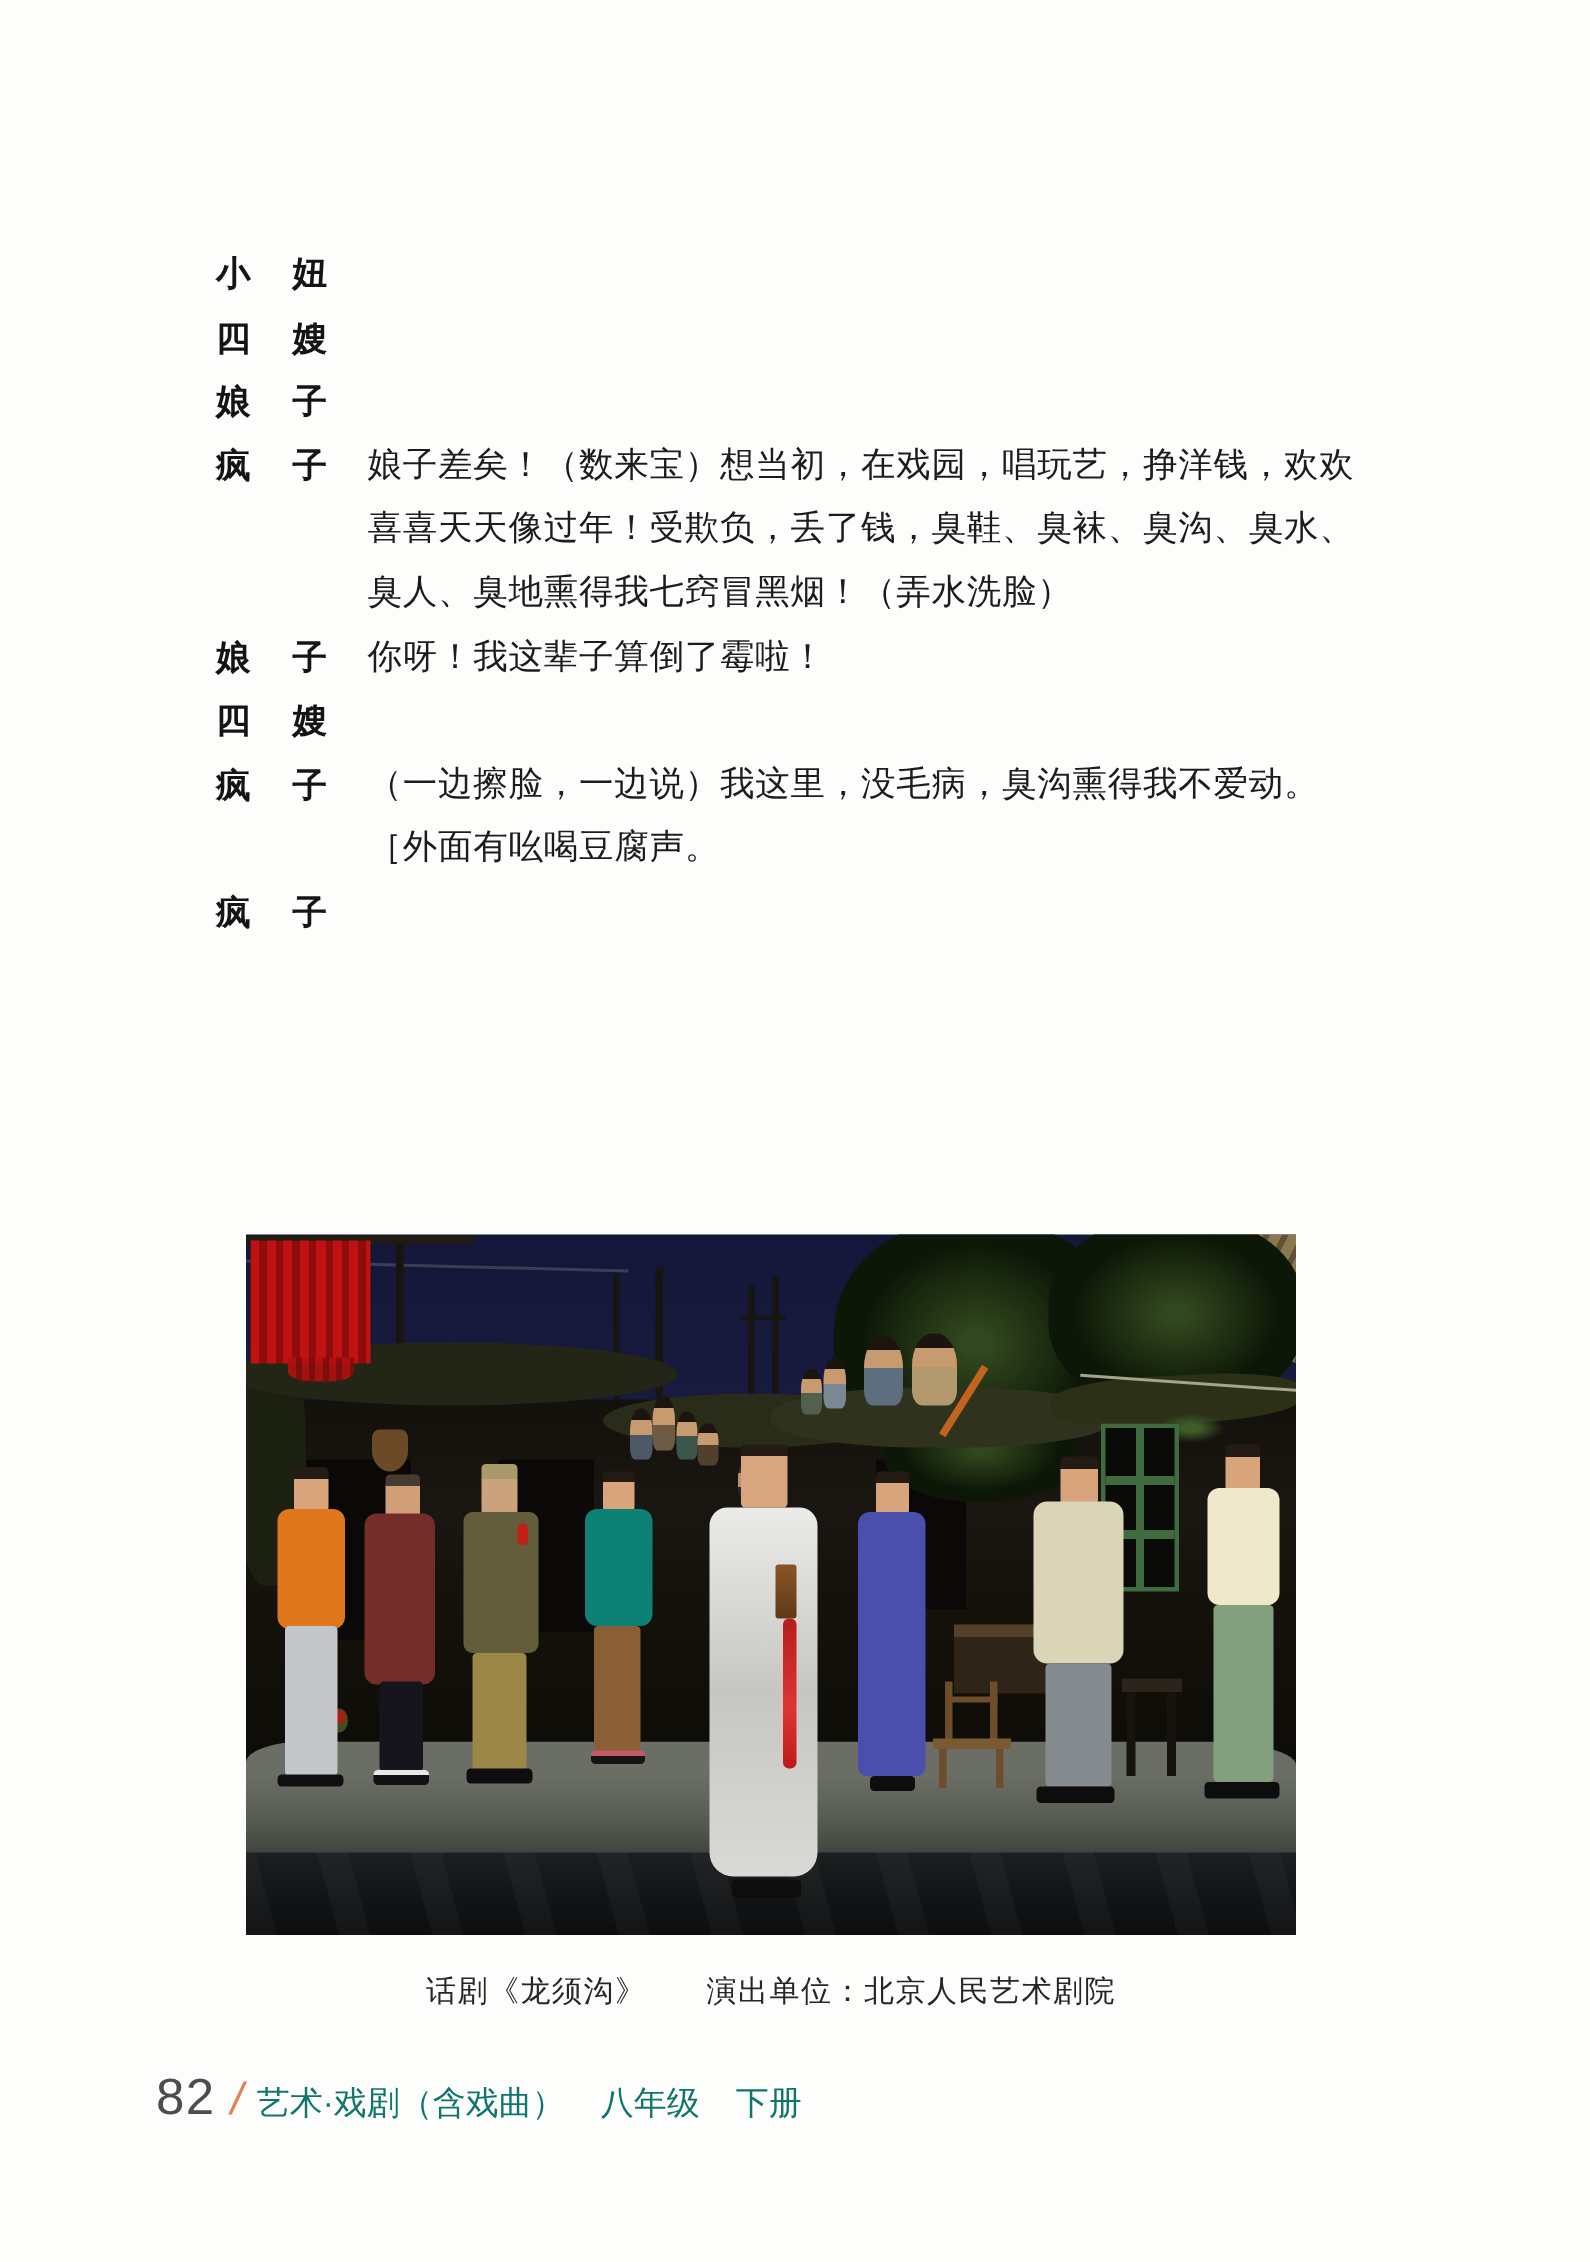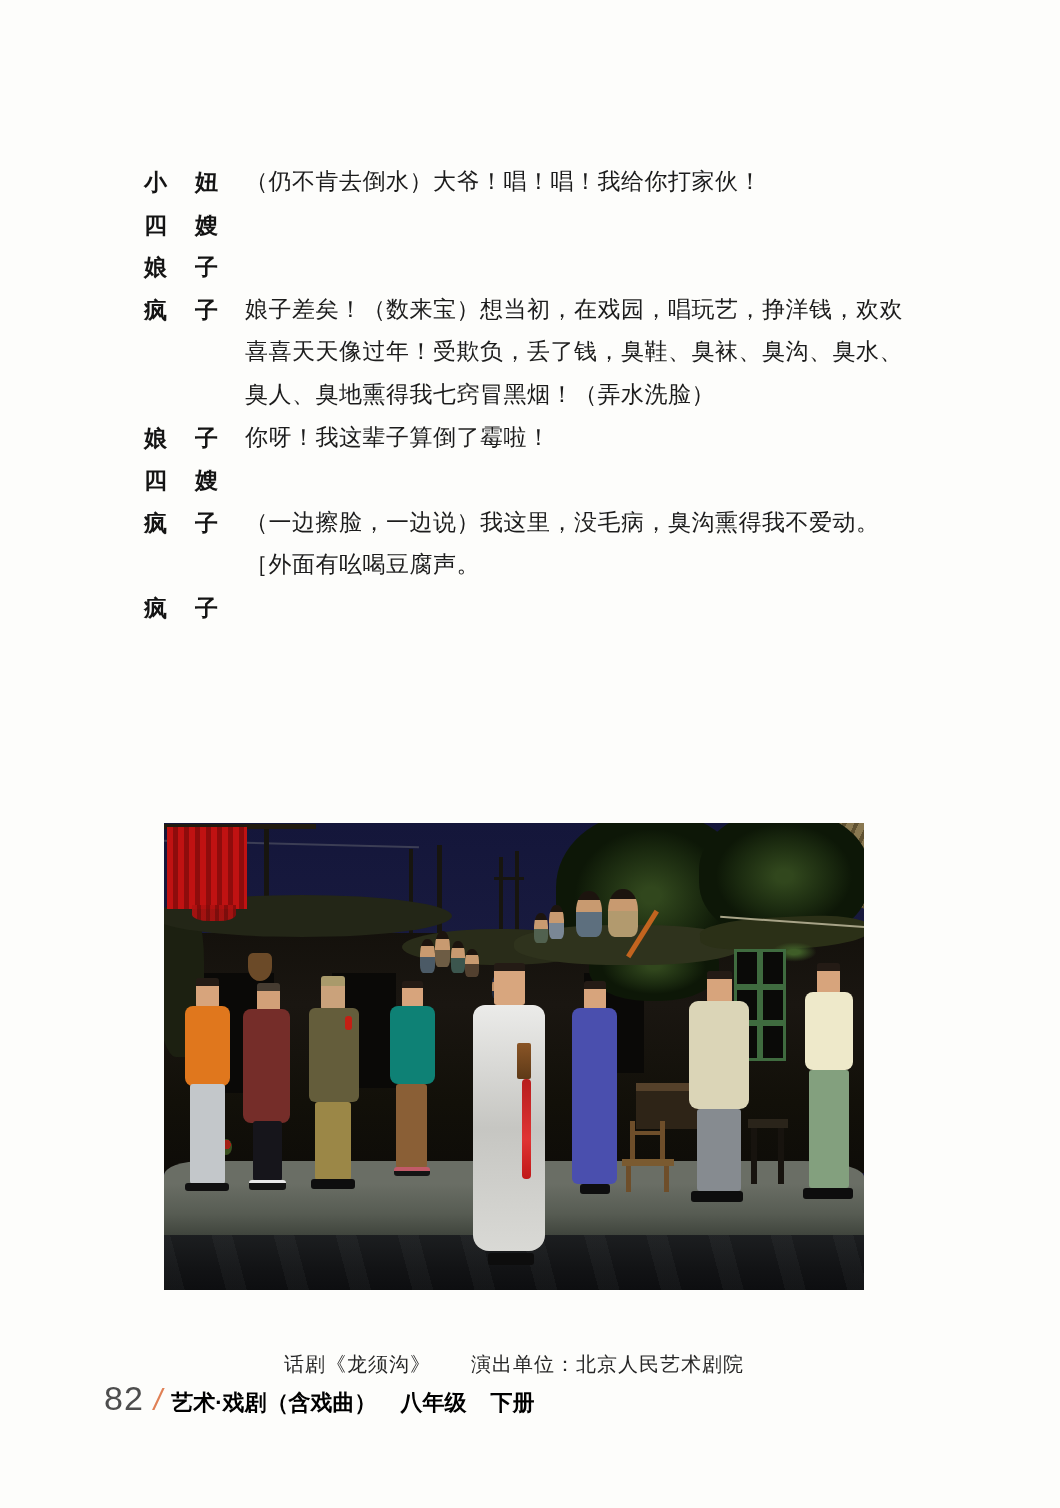--- a/index.html
+++ b/index.html
@@ -168,42 +168,41 @@
   .a7 .sh  { left:9px; top:220px; width:52px; height:11px; background:#0d0d0d; }
 
   .a8 { left:634px; top:140px; width:62px; height:250px; }
   .a8 .hd  { left:19px; top:0; width:23px; height:31px; }
   .a8 .tor { left:7px; top:29px; width:48px; height:78px; background:#eee9ca; border-radius:8px; }
   .a8 .leg { left:11px; top:107px; width:40px; height:118px; background:#83a07e; }
   .a8 .sh  { left:5px; top:225px; width:50px; height:11px; background:#0d0d0d; }
 
   
   .caption {
-    position:absolute; left:164px; top:1351px; width:700px;
+    position:absolute; left:164px; top:1314px; width:700px;
     text-align:center; font-size:20px; color:#262626; letter-spacing:1px;
   }
   .caption .cap-unit { margin-left:34px; }
   .page-footer {
     position:absolute; left:104px; top:1379px;
     display:flex; align-items:baseline;
     font-family:"Liberation Sans","DejaVu Sans",sans-serif;
   }
   .page-num { font-size:34px; color:#4d4d4d; letter-spacing:1px; }
   .slash { font-size:30px; color:#e08055; margin:0 9px 0 10px; font-style:italic; }
-  .fpart { font-size:22px; font-weight:700; color:#000000; }
+  .fpart { font-size:22px; font-weight:400; color:#0f766e; }
   .fpart + .fpart { margin-left:24px; }
 </style>
 </head>
 <body>
 
 <section class="dialogue">
 
     <div class="entry">
       <span class="speaker">小妞</span>
-      <span class="line-text">（仍不肯去倒水）大爷！唱！唱！我给你打家伙！</span>
     </div>
 
     <div class="entry">
       <span class="speaker">四嫂</span>
     </div>
 
     <div class="entry">
       <span class="speaker">娘子</span>
     </div>
 

